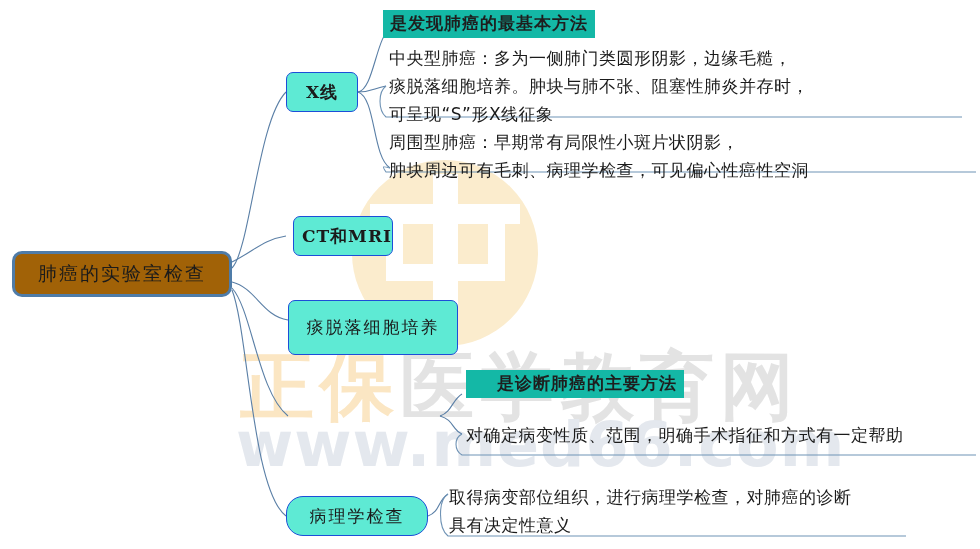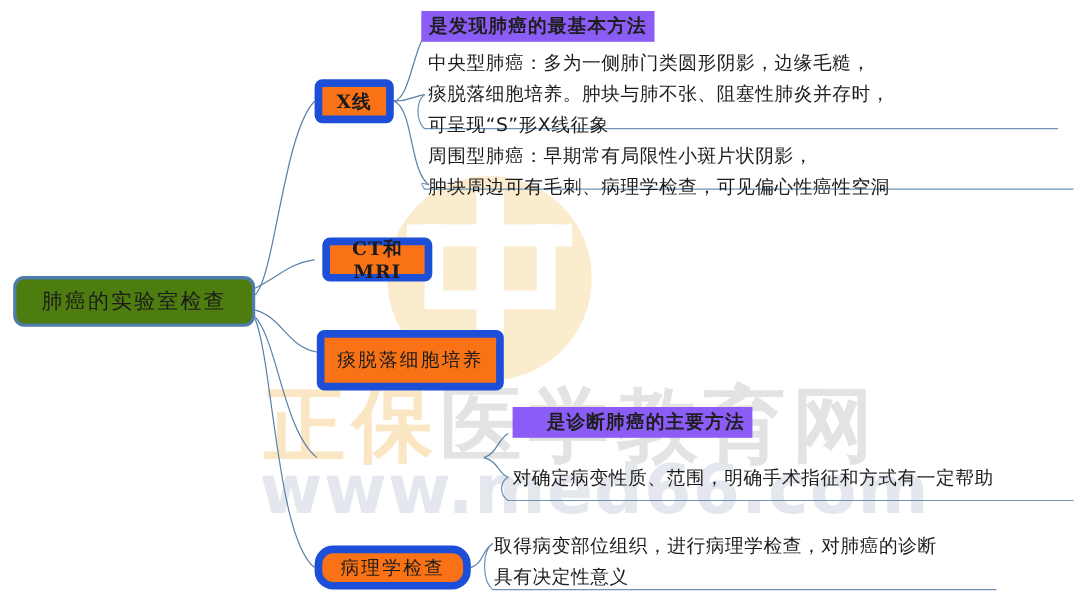--- a/index.html
+++ b/index.html
@@ -72,52 +72,52 @@
   .edges path.rule {
     stroke: #6f93b5;
     stroke-width: 1.1;
   }
 
   
   .node {
     position: absolute;
     z-index: 4;
     box-sizing: border-box;
-    background: #f97316;
-    border: 7px solid #1d4ed8;
+    background: #5eead4;
+    border: 1px solid #1d4ed8;
     border-radius: 7px;
     color: #1b1b1b;
     display: flex;
     align-items: center;
     justify-content: center;
     text-align: center;
     font-family: "DejaVu Sans", "Liberation Sans", sans-serif;
   }
   .node.root {
     border: 3px solid #4f7ca8;
     border-radius: 10px;
-    background: #4d7c0f;
+    background: #a16207;
     font-size: 19px;
     letter-spacing: 2px;
   }
   .node.topic {
     font-size: 17px;
     letter-spacing: 2px;
   }
   .node.topic.mono {
     font-family: "DejaVu Serif", "Liberation Serif", serif;
     font-weight: bold;
     letter-spacing: 1px;
   }
 
   
   .banner {
     position: absolute;
     z-index: 5;
-    background: #8b5cf6;
+    background: #14b8a6;
     color: #1e1e1e;
     font-size: 17px;
     font-weight: bold;
     letter-spacing: 1px;
     padding: 2px 7px 3px 7px;
     white-space: nowrap;
     font-family: "DejaVu Sans", "Liberation Sans", sans-serif;
   }
   .para {
     position: absolute;

